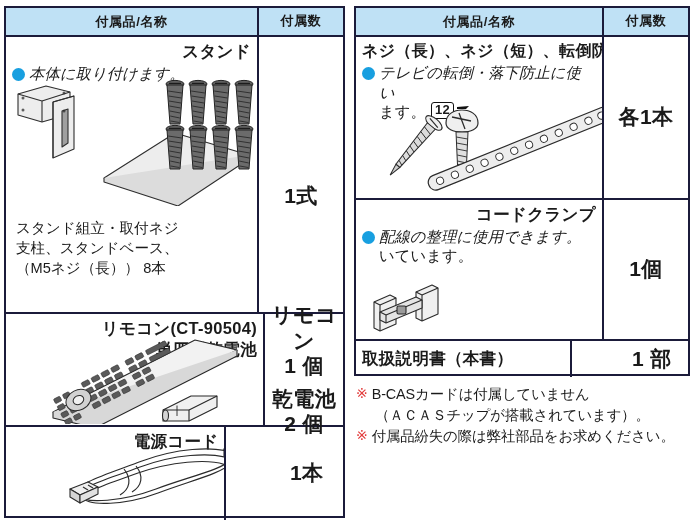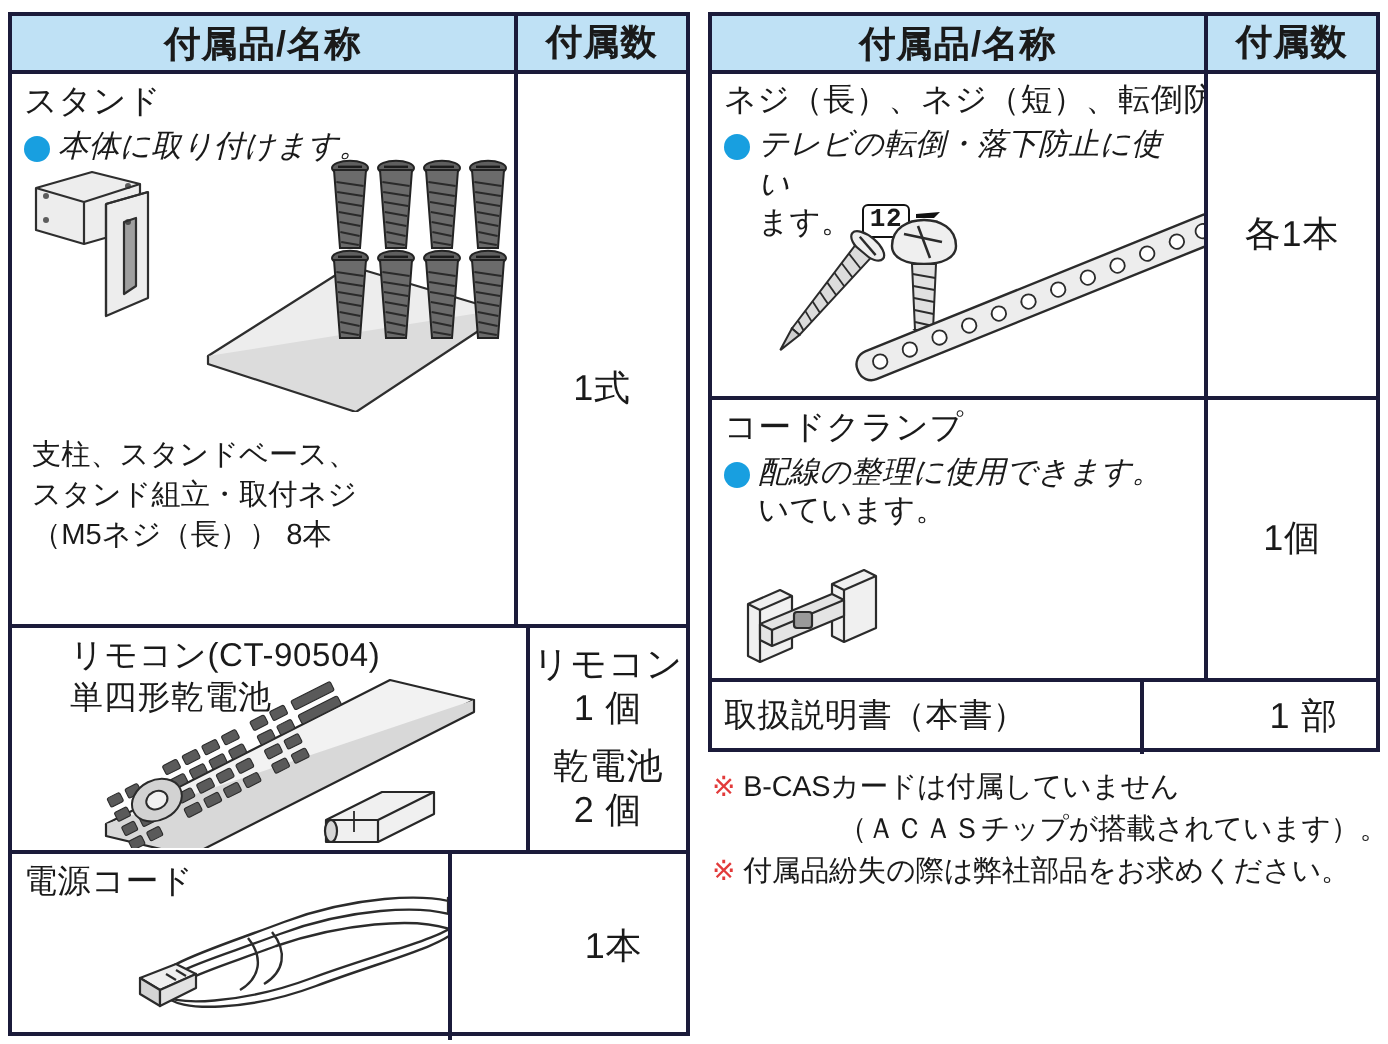--- a/index.html
+++ b/index.html
@@ -45,54 +45,55 @@
     padding: 3px 6px 4px 6px;
     overflow: hidden;
   }
   .cell-qty {
     box-sizing: border-box;
     position: relative;
     display: flex;
     align-items: center;
     justify-content: center;
     text-align: center;
-    font-size: 18px;
-    font-weight: normal;
+    font-size: 21px;
+    font-weight: bold;
     line-height: 1.28;
     letter-spacing: .4px;
   }
 
   
   .hdr { background: #bfe1f5; border-bottom: 2px solid #1b1b3a; }
   .hdr .cell-name,
   .hdr .cell-qty {
     height: 27px;
     display: flex;
     align-items: center;
     justify-content: center;
-    font-size: 18px;
+    font-size: 13px;
     font-weight: bold;
     letter-spacing: .6px;
     padding: 0;
   }
 
   
   .tbl-left .cell-name { width: 253px; }
   .tbl-left .cell-qty  { width: 84px; }
   
   .tbl-right .cell-name { width: 248px; }
   .tbl-right .cell-qty  { width: 84px; }
 
   .item-title {
     font-size: 16.5px;
-    font-weight: normal;
+    font-weight: bold;
     letter-spacing: .3px;
     line-height: 1.25;
     margin: 1px 0 2px 0;
     white-space: nowrap;
+    text-align: right;
   }
   .item-title.small { font-size: 16px; }
 
   .bullet-line {
     display: flex;
     align-items: flex-start;
     gap: 4px;
     font-size: 15.3px;
     line-height: 1.32;
     letter-spacing: .1px;
@@ -114,21 +115,20 @@
     letter-spacing: 0px;
   }
 
   
   .pgref {
     display: inline-flex;
     align-items: center;
     gap: 1px;
     vertical-align: -2px;
     margin-left: 1px;
-    font-family: Liberation Mono, monospace;
   }
   .pgref-num {
     display: inline-block;
     border: 1.6px solid #111;
     border-radius: 3px;
     padding: 0px 3px 1px 3px;
     font-size: 13px;
     font-weight: bold;
     line-height: 1.05;
     letter-spacing: .3px;
@@ -142,21 +142,21 @@
     left: 356px;
     top: 384px;
     width: 338px;
     font-size: 14.4px;
     line-height: 1.42;
     letter-spacing: -0.1px;
   }
   .fn-row { display: flex; align-items: flex-start; gap: 4px; margin-bottom: 1px; }
   .fn-mark { color: #e23b3b; font-size: 14px; flex: 0 0 auto; line-height: 1.42; }
   .fn-body { flex: 1 1 auto; }
-  .fn-cont { padding-left: 19px; text-align: right; }
+  .fn-cont { padding-left: 19px; }
 </style>
 </head>
 <body>
 
 <div class="page">
 
   <div class="acc-table tbl-left">
 
     <div class="row hdr">
       <div class="cell-name">付属品/名称</div>
@@ -215,22 +215,22 @@
           <use href="#fscrew" x="25" y="1"></use>
           <use href="#fscrew" x="48" y="1"></use>
           <use href="#fscrew" x="71" y="1"></use>
           <use href="#fscrew" x="2" y="46"></use>
           <use href="#fscrew" x="25" y="46"></use>
           <use href="#fscrew" x="48" y="46"></use>
           <use href="#fscrew" x="71" y="46"></use>
         </svg>
 
         <div class="note-small" style="position:absolute; left:10px; top:182px; width:236px;">
+          <div>スタンド組立・取付ネジ</div>
           <div>支柱、スタンドベース、</div>
-          <div>スタンド組立・取付ネジ</div>
           <div>（M5ネジ（長）） 8本</div>
         </div>
       </div>
 
       <div class="cell-qty">
         <span style="position:absolute; left:0; right:0; top:146px;">1式</span>
       </div>
     </div>
 
     <div class="row" style="height:113px;padding-left:23px;">

